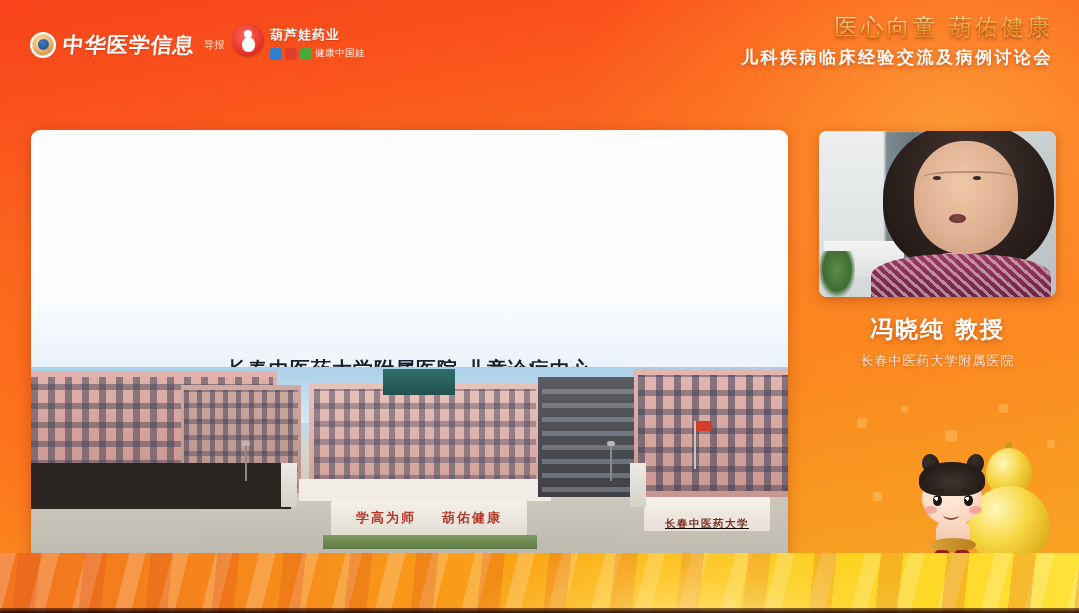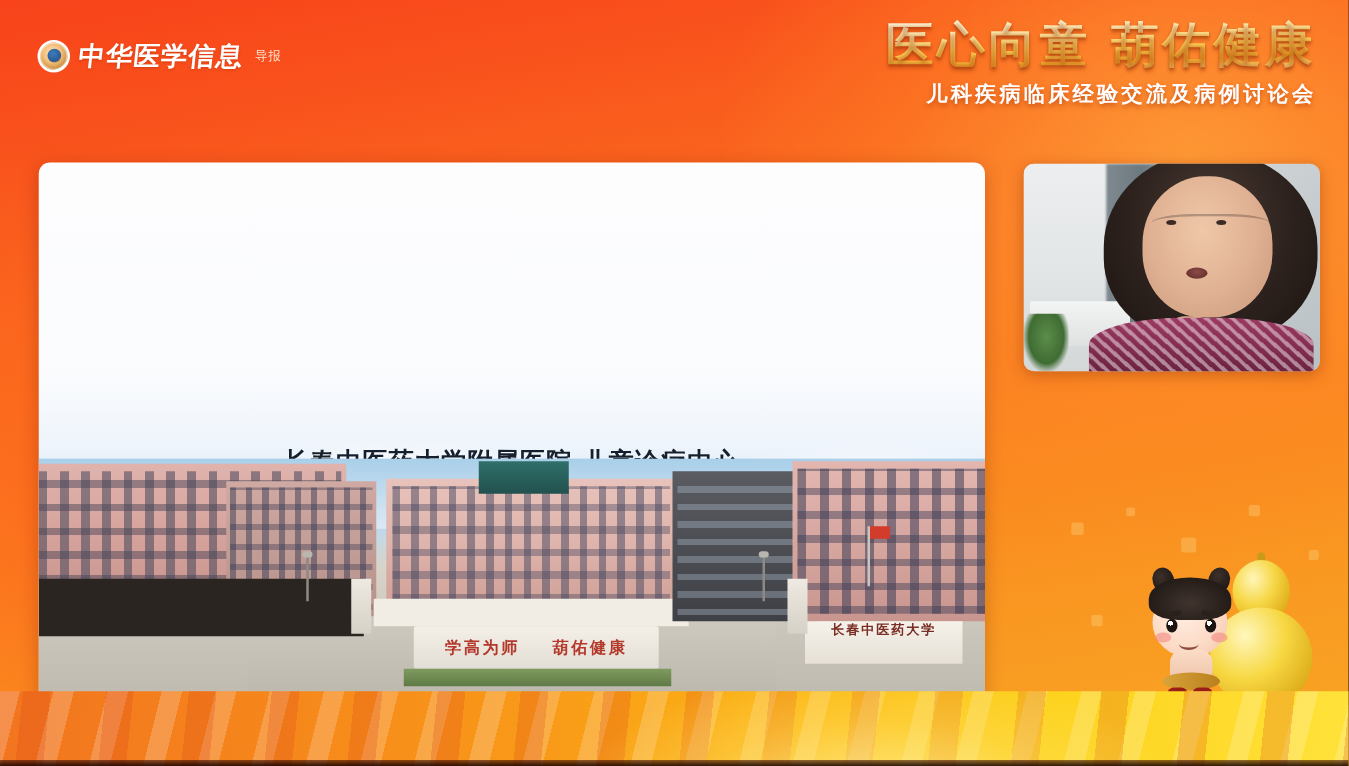--- a/index.html
+++ b/index.html
@@ -64,21 +64,21 @@
     color:#fff;font-size:13px;font-weight:700;letter-spacing:1px;white-space:nowrap;
     text-shadow:0 1px 1px rgba(150,40,0,.4);
   }
   .logo-hlw .tagrow{display:flex;align-items:center;gap:3px;}
   .logo-hlw .chip{width:12px;height:12px;border-radius:3px;display:inline-block;}
   .logo-hlw .tagline{color:#fff;font-size:9.5px;letter-spacing:.5px;white-space:nowrap;opacity:.95;}
 
   
   .head-title-wrap{position:absolute;right:26px;top:14px;text-align:right;}
   .head-title{
-    font-size:38px;font-weight:700;letter-spacing:3px;white-space:nowrap;line-height:1.15;
+    font-size:23px;font-weight:400;letter-spacing:3px;white-space:nowrap;line-height:1.15;
     font-family:"DejaVu Serif","Liberation Serif",serif;
     background:linear-gradient(178deg,#fffbe8 0%,#ffe9a8 28%,#ffcf55 52%,#f0a52a 74%,#ffe79a 100%);
     -webkit-background-clip:text;background-clip:text;color:transparent;
     text-shadow:0 2px 3px rgba(130,35,0,.35);
     filter:drop-shadow(0 1px 1px rgba(150,50,0,.45));
   }
   .head-sub{
     margin-top:6px;font-size:17px;font-weight:700;letter-spacing:2.5px;white-space:nowrap;
     font-family:"DejaVu Serif","Liberation Serif",serif;
     color:#fff;text-shadow:0 2px 4px rgba(170,55,5,.55),0 0 2px rgba(255,120,40,.9);
@@ -164,21 +164,21 @@
   .br{position:absolute;right:132px;top:10px;width:118px;height:120px;
     background:linear-gradient(180deg,#5a5c62,#3e4046);}
   .br::after{content:"";position:absolute;inset:5px 4px;
     background:repeating-linear-gradient(0deg,rgba(180,195,210,.35) 0 5px,rgba(0,0,0,0) 5px 14px);}
   .br2{position:absolute;right:-6px;top:2px;width:160px;height:128px;
     background:linear-gradient(180deg,#e3b7b0,#c9968f);}
   .br2::after{content:"";position:absolute;inset:6px 4px;
     background:repeating-linear-gradient(90deg,rgba(60,60,85,.55) 0 7px,rgba(255,255,255,0) 7px 18px),
                repeating-linear-gradient(0deg,rgba(60,60,85,.45) 0 6px,rgba(255,255,255,0) 6px 19px);}
   .gate-sign{position:absolute;right:18px;top:130px;width:126px;height:34px;
-    background:linear-gradient(180deg,#f6f2ea,#e6e0d6);display:flex;align-items:flex-start;justify-content:center;}
+    background:linear-gradient(180deg,#f6f2ea,#e6e0d6);display:flex;align-items:flex-end;justify-content:center;text-decoration:underline;}
   .gate-sign span{color:#7a2f26;font-size:10.5px;font-weight:700;letter-spacing:1.5px;
     font-family:"DejaVu Serif","Liberation Serif",serif;}
   .pillar{position:absolute;width:16px;height:44px;bottom:60px;
     background:linear-gradient(180deg,#efeae1,#d6d1c7);}
   .pillar.p1{left:250px;} .pillar.p2{right:142px;}
   .lamp{position:absolute;width:2px;height:36px;background:#8d8a84;bottom:86px;}
   .lamp::before{content:"";position:absolute;top:-4px;left:-3px;width:8px;height:5px;border-radius:3px;background:#b9b6b0;}
   .lamp.l1{left:214px;} .lamp.l2{right:176px;}
   .flag{position:absolute;right:92px;top:54px;width:2px;height:48px;background:#c9c6c0;}
   .flag::before{content:"";position:absolute;top:0;left:2px;width:16px;height:10px;background:#d33b2b;}
@@ -305,20 +305,32 @@
   <div class="glow-left"></div>
 
   <div class="logo-row">
 
     <div class="logo-cmj">
       <span class="seal"></span>
       <span class="cn">中华医学信息</span>
       <span class="sub">导报</span>
     </div>
 
+    <div class="logo-hlw">
+      <span class="gourd-badge"></span>
+      <span class="txtcol">
+        <span class="name">葫芦娃药业</span>
+        <span class="tagrow">
+          <i class="chip" style="background:#2f7fd0"></i>
+          <i class="chip" style="background:#e23c2e"></i>
+          <i class="chip" style="background:#4aa93a"></i>
+          <span class="tagline">健康中国娃</span>
+        </span>
+      </span>
+    </div>
   </div>
 
   <div class="head-title-wrap">
     <div class="head-sub-band"></div>
     <div class="head-title">医心向童 葫佑健康</div>
     <div class="head-sub">儿科疾病临床经验交流及病例讨论会</div>
   </div>
 
   <div class="slide">
     <div class="clouds"></div>
@@ -373,20 +385,24 @@
     <div class="hair"></div>
     <div class="face"></div>
     <div class="glasses"></div>
     <div class="eye e1"></div>
     <div class="eye e2"></div>
     <div class="mouth"></div>
     <div class="neck"></div>
     <div class="shirt"></div>
   </div>
 
+  <div class="speaker">
+    <div class="nm">冯晓纯 教授</div>
+    <div class="aff">长春中医药大学附属医院</div>
+  </div>
 
   <div class="sparkles">
     <i class="sq" style="left:8px;top:18px;width:10px;height:10px;"></i>
     <i class="sq" style="left:52px;top:6px;width:7px;height:7px;"></i>
     <i class="sq" style="left:96px;top:30px;width:12px;height:12px;"></i>
     <i class="sq" style="left:150px;top:4px;width:9px;height:9px;"></i>
     <i class="sq" style="left:198px;top:40px;width:8px;height:8px;"></i>
     <i class="sq" style="left:24px;top:92px;width:9px;height:9px;"></i>
     <i class="sq" style="left:182px;top:108px;width:11px;height:11px;"></i>
   </div>

